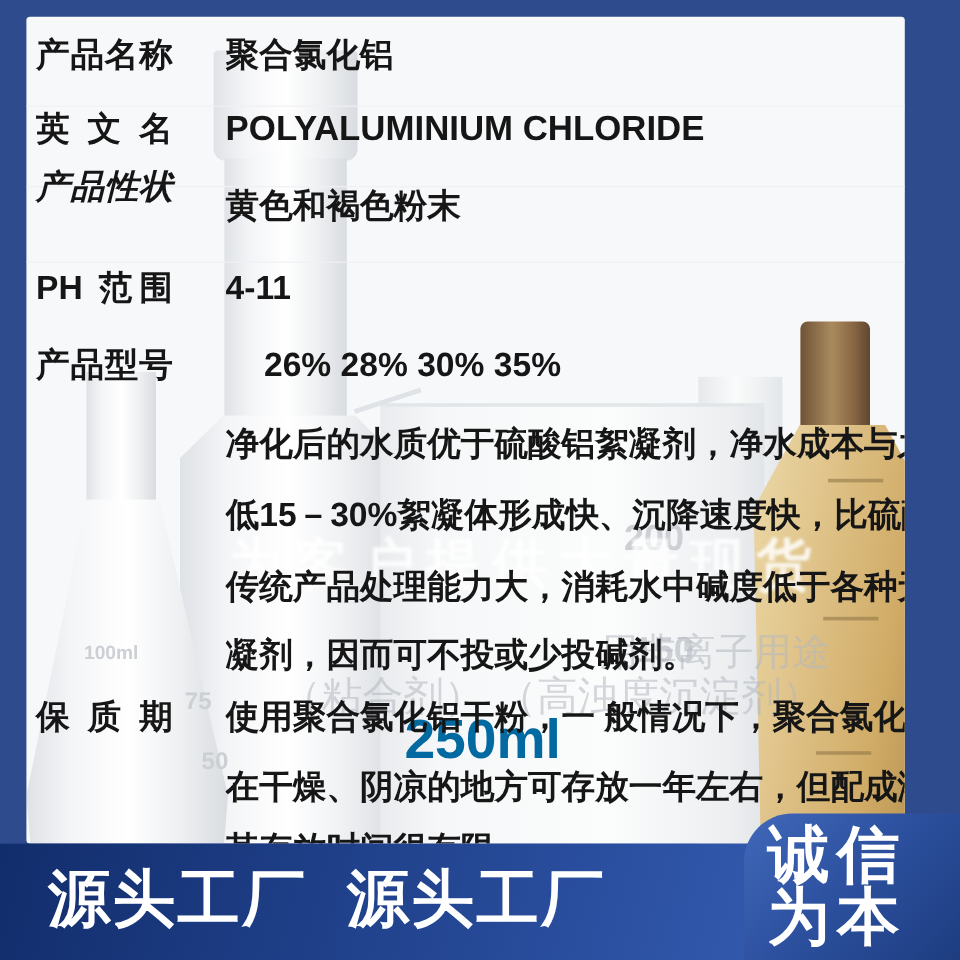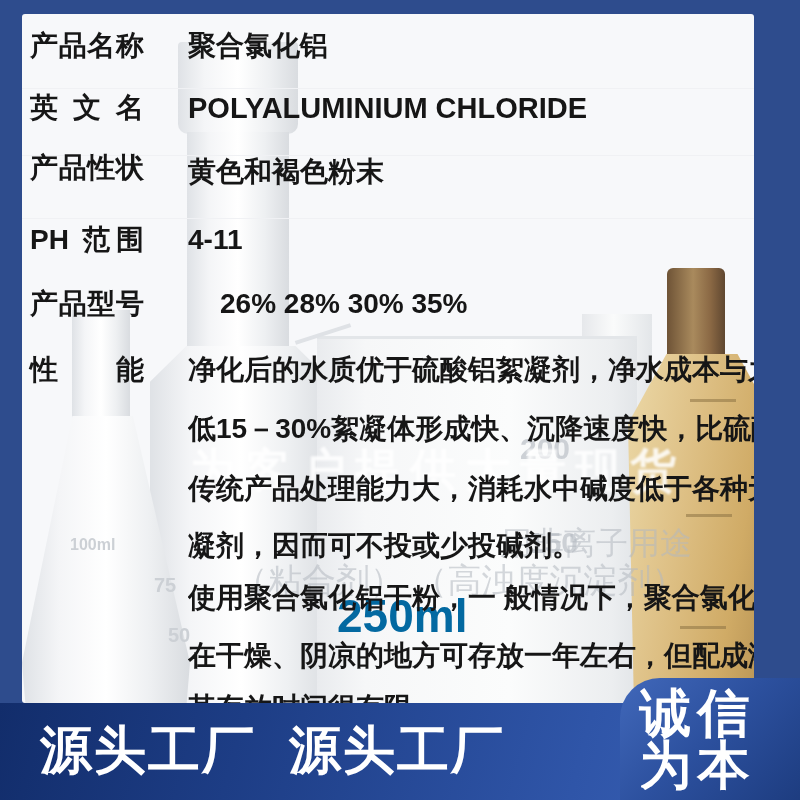--- a/index.html
+++ b/index.html
@@ -115,35 +115,35 @@
     <div class="wm-sub" style="left:478px;top:508px;font-size:32px;">用非离子用途</div>
     <div class="wm-sub" style="left:212px;top:544px;font-size:34px;">（粘合剂） （高浊度沉淀剂）</div>
     <div class="wm-main">为客户提供大量现货</div>
 
     <div class="lbl" style="top:14px;">产品名称</div>
     <div class="val" style="top:14px;">聚合氯化铝</div>
 
     <div class="lbl" style="top:76px;">英文名</div>
     <div class="val val-en" style="top:76px;">POLYALUMINIUM CHLORIDE</div>
 
-    <div class="lbl" style="top:136px;">产品性状</div>
+    <div class="lbl" style="top:124px;font-style:italic;">产品性状</div>
     <div class="val" style="top:140px;">黄色和褐色粉末</div>
 
     <div class="lbl" style="top:208px;">PH 范围</div>
     <div class="val" style="top:208px;">4-11</div>
 
     <div class="lbl" style="top:272px;">产品型号</div>
     <div class="val" style="top:272px;padding-left:32px;">26% 28% 30% 35%</div>
 
-    <div class="lbl" style="top:338px;">性能</div>
     <div class="val" style="top:338px;">净化后的水质优于硫酸铝絮凝剂，净水成本与之相</div>
     <div class="val" style="top:397px;">低15－30%絮凝体形成快、沉降速度快，比硫酸铝</div>
     <div class="val" style="top:457px;">传统产品处理能力大，消耗水中碱度低于各种无机</div>
     <div class="val" style="top:514px;">凝剂，因而可不投或少投碱剂。</div>
 
+    <div class="lbl" style="top:566px;">保质期</div>
     <div class="val" style="top:566px;">使用聚合氯化铝干粉，一 般情况下，聚合氯化铝干</div>
     <div class="val" style="top:624px;">在干燥、阴凉的地方可存放一年左右，但配成溶液</div>
     <div class="val" style="top:676px;">其存放时间很有限</div>
 
   </div>
 
   <div class="bottom-bar"></div>
   <div class="bar-slogan">
     <span>源头工厂</span>
     <span>源头工厂</span>

